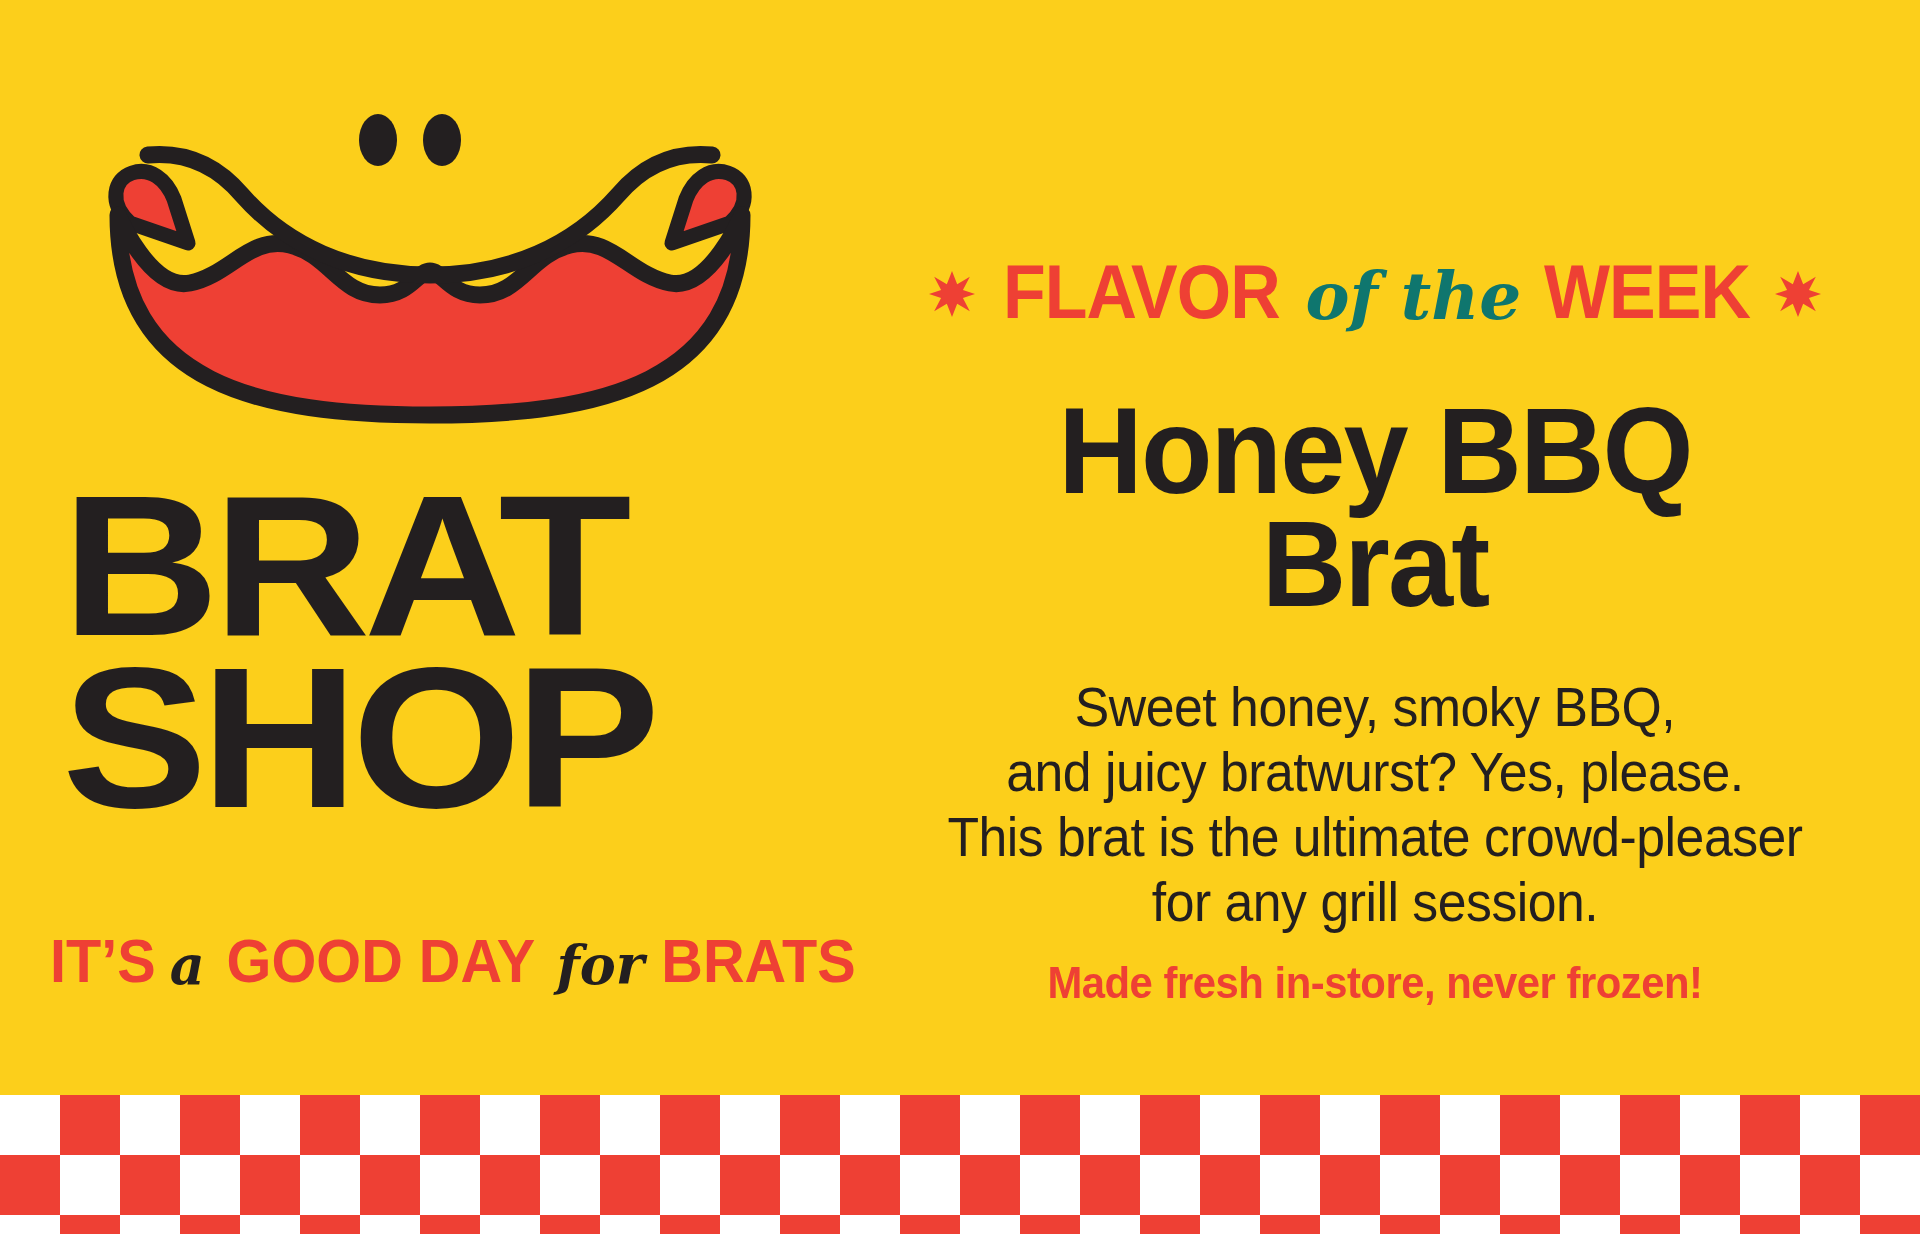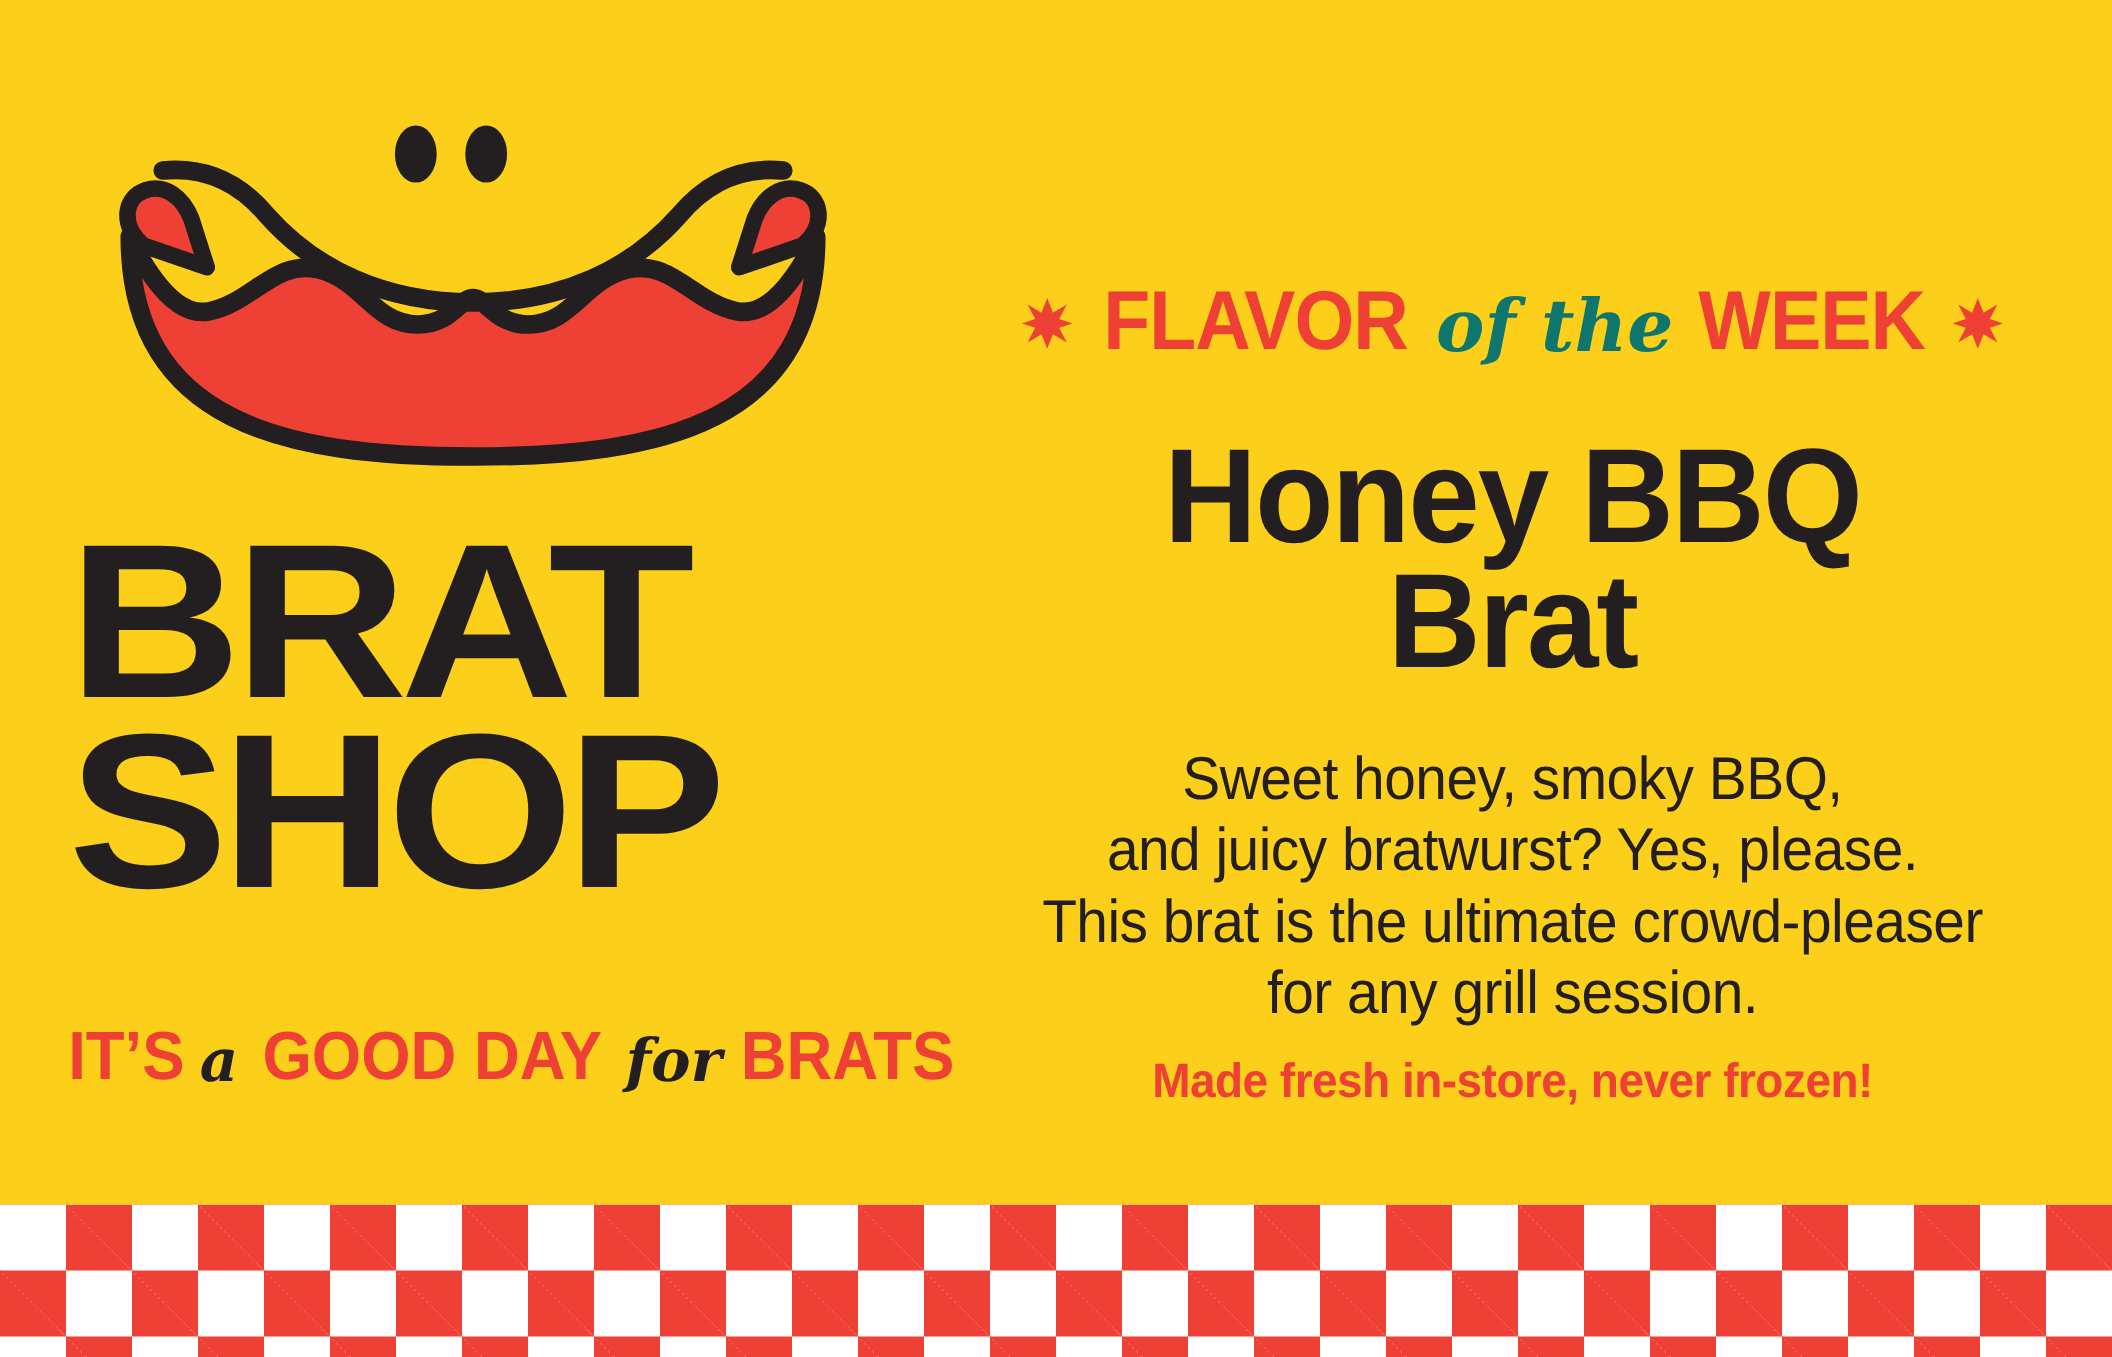--- a/index.html
+++ b/index.html
@@ -47,21 +47,21 @@
     font-size: 200px;
     line-height: 0.86;
     letter-spacing: -6px;
     transform: scaleX(1.09);
     transform-origin: left center;
     white-space: nowrap;
   }
 
   #brand-tagline {
     position: absolute;
-    left: 58px;
+    left: 46px;
     top: 925px;
     white-space: nowrap;
     display: flex;
     align-items: baseline;
   }
   .tag-bold {
     color: #EE4034;
     font-family: "Liberation Sans", sans-serif;
     font-weight: bold;
     font-size: 62px;

